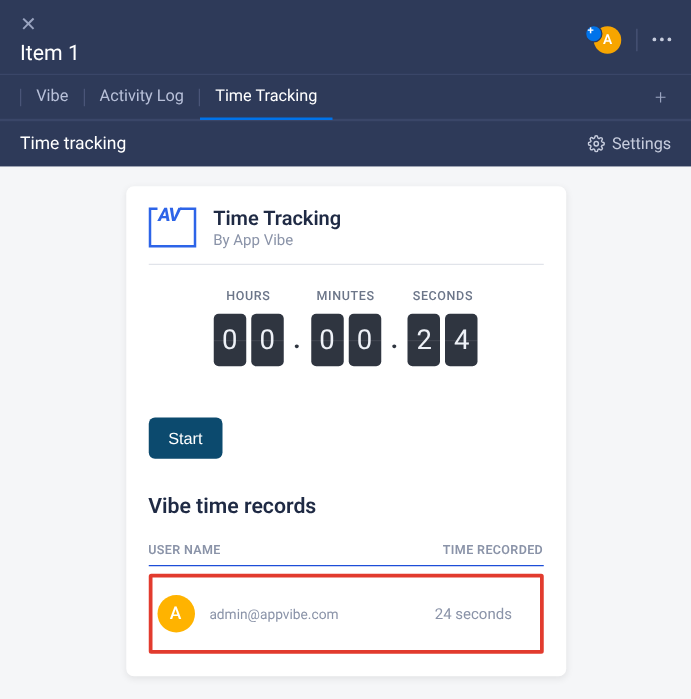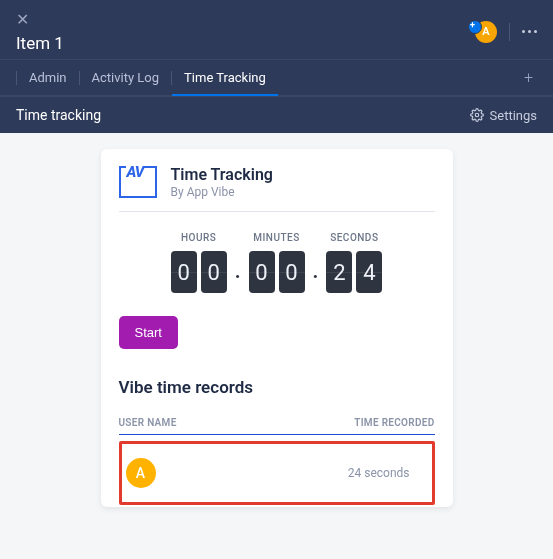--- a/index.html
+++ b/index.html
@@ -23,34 +23,34 @@
     .tab.active::after { content: ""; position: absolute; bottom: -1px; left: 0; right: 0; height: 2px; background: #0073ea; }
     .tab-div { width: 1px; height: 14px; background: #4a5578; }
     .tabs-right { margin-left: auto; display:flex; align-items:center; }
     .plus-tab { color: #9aa4c0; font-size: 16px; font-weight: 300; padding: 0 4px; }
     .home-icon svg { width: 12px; height: 12px; display: block; }
     .subheader { background: #2e3a59; border-top: 1px solid #3a4668; display: flex; align-items: center; justify-content: space-between; padding: 10px 16px; }
     .subheader-title { color: #fff; font-size: 14px; }
     .settings { color: #c6ccdd; font-size: 13px; display: flex; align-items: center; gap: 6px; }
     .gear-icon svg { width: 14px; height: 14px; display:block; }
     .content-wrap { padding: 16px 0; display: flex; justify-content: center; }
-    .card { width: 352px; background: #fff; border-radius: 6px; box-shadow: 0 2px 6px rgba(0,0,0,0.08); padding: 16px 18px 2px 18px; }
+    .card { width: 352px; background: #fff; border-radius: 6px; box-shadow: 0 2px 6px rgba(0,0,0,0.08); padding: 16px 18px 18px 18px; }
     .app-header { display: flex; align-items: center; gap: 14px; padding-bottom: 12px; border-bottom: 1px solid #e1e4ea; }
     .app-logo { width: 38px; height: 32px; border: 2px solid #2d64e8; position: relative; }
     .app-logo-inner { position: absolute; top: -5px; left: 5px; font-size: 15px; font-weight: 800; color: #2d64e8; background:#fff; padding:0 1px; font-style: italic; letter-spacing: -1px; }
     .app-name { font-size: 16px; font-weight: 600; color: #1f2a44; }
     .app-by { font-size: 12px; color: #8a93a8; margin-top: 1px; }
     .timer { display: flex; justify-content: center; align-items: flex-end; gap: 8px; padding: 20px 0 14px 0; }
     .timer-col { text-align: center; }
     .timer-label { font-size: 10px; letter-spacing: 0.5px; color: #6c7689; margin-bottom: 8px; font-weight: 500; }
     .timer-digits { display: flex; gap: 4px; justify-content: center; }
     .digit { width: 26px; height: 42px; background: #2f3540; border-radius: 4px; color: #eef1f7; display: flex; align-items: center; justify-content: center; font-size: 22px; font-weight: 400; position: relative; }
     .digit::after { content:""; position:absolute; left:0; right:0; top:50%; height:1px; background: rgba(255,255,255,0.08);}
     .timer-sep { font-size: 20px; color: #2f3540; padding-bottom: 10px; font-weight:700; }
-    .start-btn { background: #a21caf; color: #fff; border: none; border-radius: 5px; padding: 9px 16px; font-size: 13px; font-weight: 500; margin-top: 9px; cursor:pointer; }
+    .start-btn { background: #0c4a6e; color: #fff; border: none; border-radius: 5px; padding: 9px 16px; font-size: 13px; font-weight: 500; margin-top: 27px; cursor:pointer; }
     .records-title { font-size: 17px; font-weight: 600; color: #1f2a44; margin-top: 28px; margin-bottom: 14px; }
     .table-head { display: flex; justify-content: space-between; padding: 6px 0; font-size: 10px; letter-spacing: 0.3px; color: #8a93a8; font-weight: 600; border-bottom: 1px solid #1d4ed8; gap: 46px; }
     .table-row { display: flex; justify-content: space-between; align-items: center; padding: 14px 4px; border: 3px solid #e23b2e; border-radius: 2px; margin-top: 6px; }
     .user-cell { display: flex; align-items: center; gap: 12px; }
     .user-avatar { width: 30px; height: 30px; border-radius: 50%; background: #ffb300; color: #fff; display:flex; align-items:center; justify-content:center; font-size: 14px; font-weight:500; }
     .user-name { font-size: 13px; font-weight: 600; color: #2a3450; }
     .user-email { font-size: 11px; color: #8a93a8; margin-top:1px; }
     .time-recorded { font-size: 12px; color: #8a93a8; padding-right: 18px; }
   </style>
 </head>
@@ -72,21 +72,21 @@
       <div class="kebab">
           <span></span>
           <span></span>
           <span></span>
         </div>
     </div>
   </div>
   <div class="tabs">
     <div class="tab-div"></div>
     <div class="tab">
-        <span>Admin</span>
+        <span>Vibe</span>
       </div>
     <div class="tab-div"></div>
     <div class="tab">
         <span>Activity Log</span>
       </div>
     <div class="tab-div"></div>
     <div class="tab active">
         <span>Time Tracking</span>
       </div>
     <div class="tabs-right">
@@ -154,19 +154,20 @@
       <span>USER NAME</span>
       <span>TIME RECORDED</span>
     </div>
 
     <div class="table-row">
       <div class="user-cell">
         <div class="user-avatar">
             <span>A</span>
           </div>
         <div>
+          <div class="user-email">admin@appvibe.com</div>
         </div>
       </div>
       <div class="time-recorded">24 seconds</div>
     </div>
 
   </div>
 </div>
 
 </body></html>

